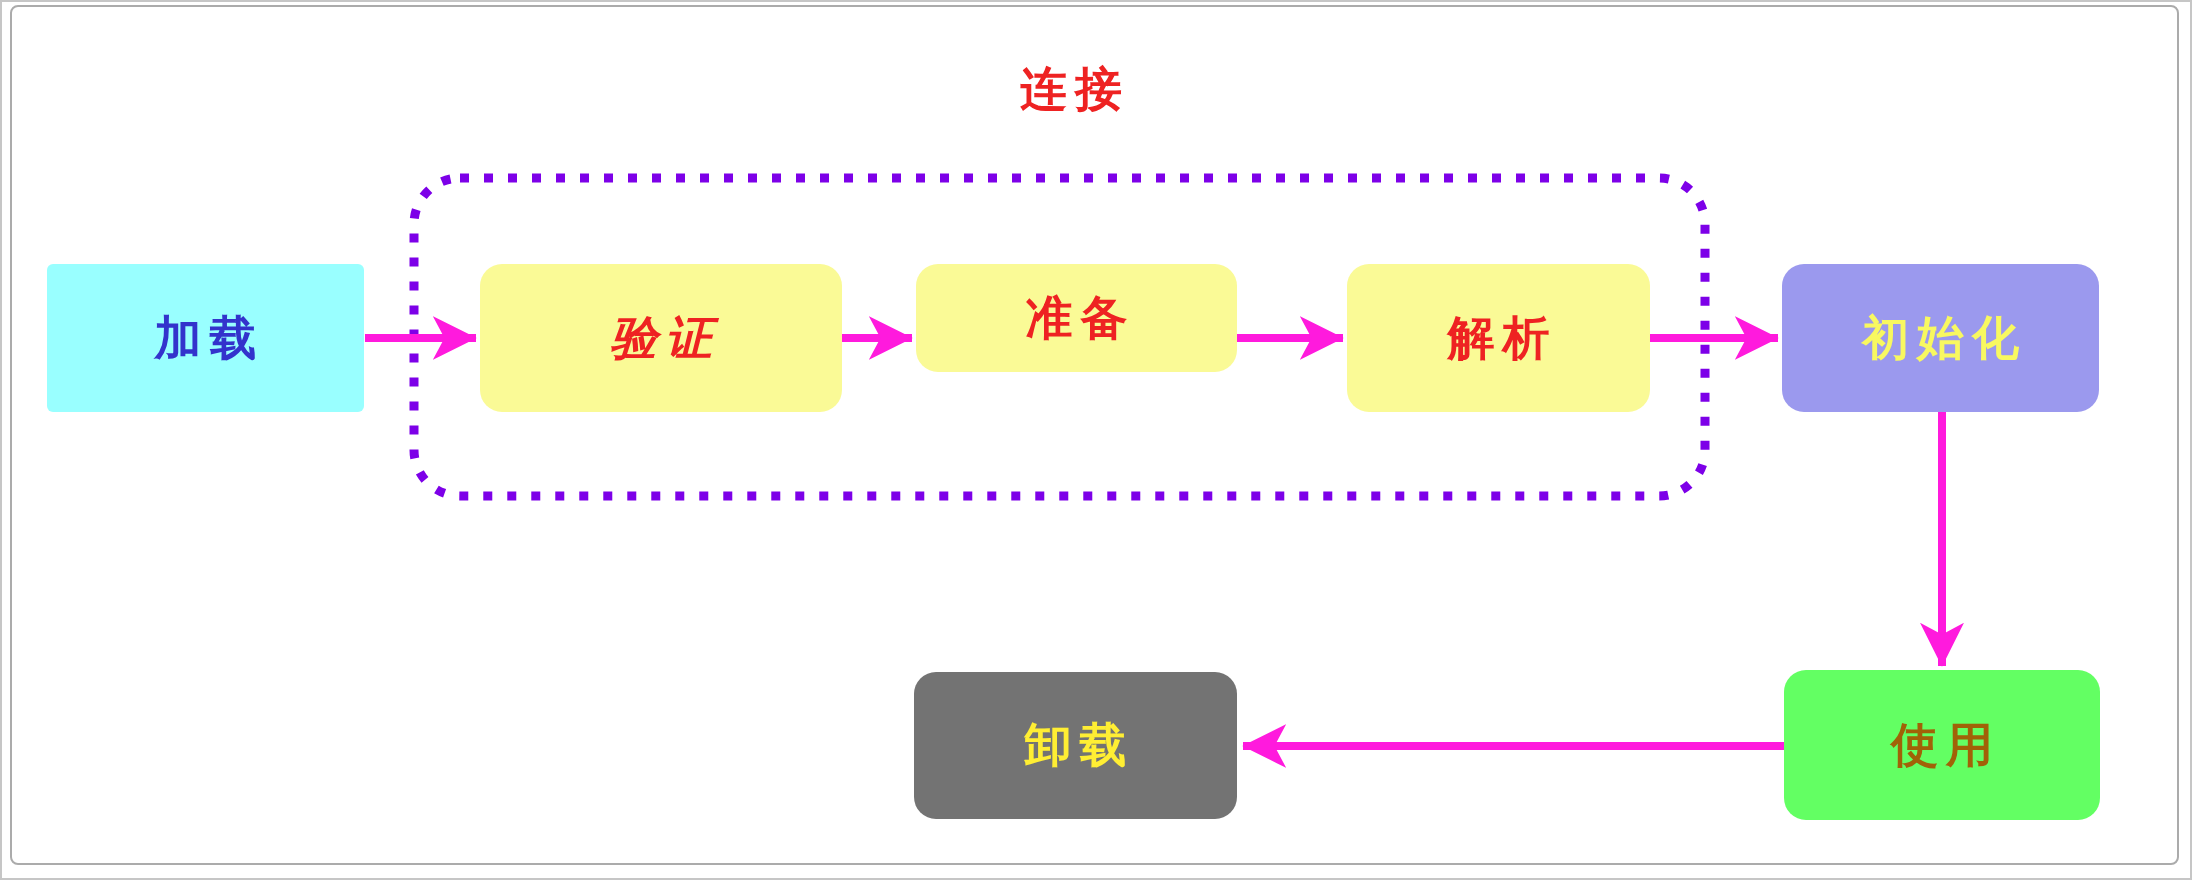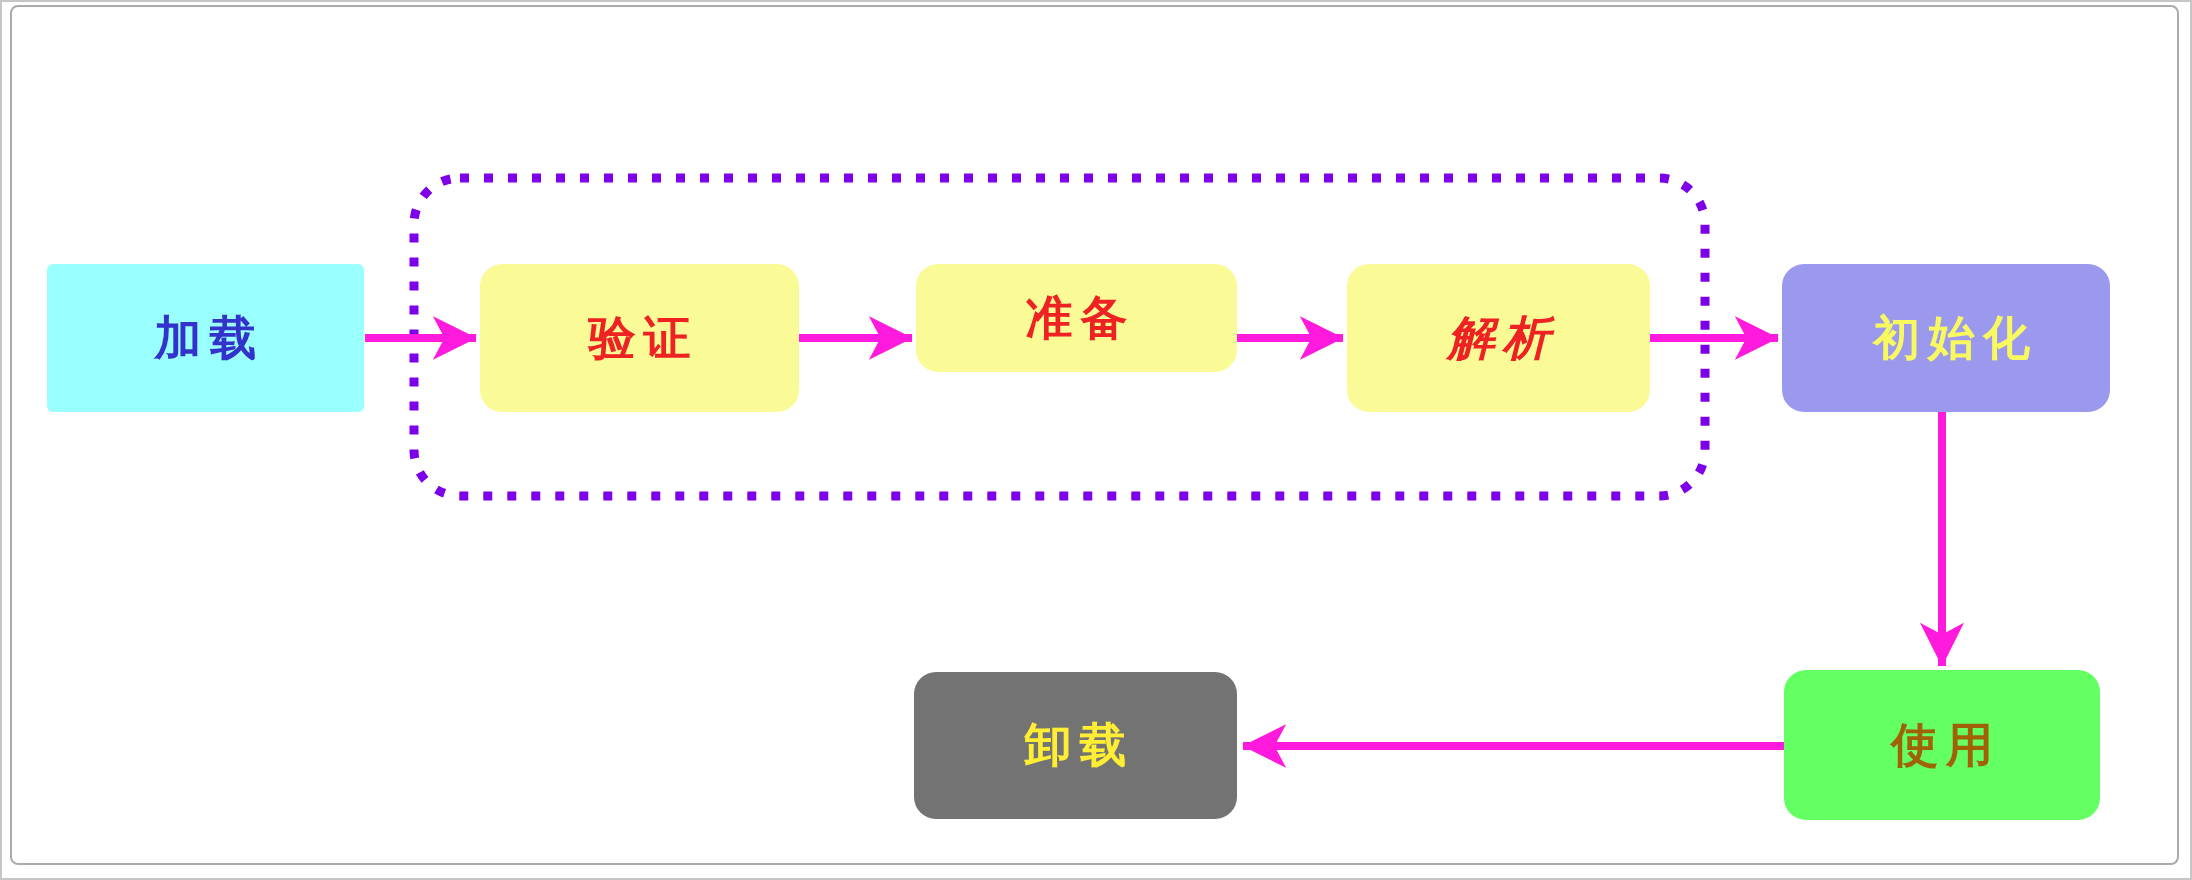--- a/index.html
+++ b/index.html
@@ -20,24 +20,24 @@
     border:2px solid #ababab;border-radius:8px;
   }
   .layer{position:absolute;left:0;top:0;width:2192px;height:880px;pointer-events:none;}
   .node{
     position:absolute;border-radius:22px;
     display:flex;align-items:center;justify-content:center;
     font-weight:bold;font-size:47px;letter-spacing:8px;
     text-indent:8px; 
   }
   .node-load    {left:45px;  top:262px; width:317px; height:148px;border-radius:6px;}
-  .node-verify  {left:478px; top:262px; width:319px; height:148px;}
+  .node-verify  {left:478px; top:262px; width:362px; height:148px;font-style:italic;}
   .node-prepare {left:914px; top:262px; width:321px; height:108px;}
   .node-resolve {left:1345px;top:262px; width:303px; height:148px;}
-  .node-init    {left:1780px;top:262px; width:317px; height:148px;padding-left:11px;}
+  .node-init    {left:1780px;top:262px; width:317px; height:148px;}
   .node-use     {left:1782px;top:668px; width:316px; height:150px;}
   .node-unload  {left:912px; top:670px; width:323px; height:147px;}
   .diagram-title{
     position:absolute;left:953px;top:56px;width:240px;
     text-align:center;font-size:47px;font-weight:bold;letter-spacing:8px;
   }
 </style>
 </head>
 <body>
 
@@ -54,34 +54,35 @@
     <g stroke-width="8" fill="none">
       <line x1="363" y1="336" x2="474" y2="336" marker-end="url(#ah)" stroke="#ff1add"></line>
       <line x1="797" y1="336" x2="910" y2="336" marker-end="url(#ah)" stroke="#ff1add"></line>
       <line x1="1235" y1="336" x2="1341" y2="336" marker-end="url(#ah)" stroke="#ff1add"></line>
       <line x1="1648" y1="336" x2="1776" y2="336" marker-end="url(#ah)" stroke="#ff1add"></line>
       <line x1="1940" y1="410" x2="1940" y2="664" marker-end="url(#ah)" stroke="#ff1add"></line>
       <line x1="1782" y1="744" x2="1241" y2="744" marker-end="url(#ah)" stroke="#ff1add"></line>
     </g>
   </svg>
 
+  <div class="diagram-title" style="color: rgb(238, 34, 34);">连接</div>
 
   <div class="node node-load" style="background-color: rgb(153, 255, 255);">
     <span style="color: rgb(51, 51, 204);">加载</span>
   </div>
 
   <div class="node node-verify" style="background-color: rgb(250, 250, 150);">
     <span style="color: rgb(238, 34, 34);">验证</span>
   </div>
 
   <div class="node node-prepare" style="background-color: rgb(250, 250, 150);">
     <span style="color: rgb(238, 34, 34);">准备</span>
   </div>
 
-  <div class="node node-resolve" style="background-color: rgb(250, 250, 150); font-style: italic;">
+  <div class="node node-resolve" style="background-color: rgb(250, 250, 150);">
     <span style="color: rgb(238, 34, 34);">解析</span>
   </div>
 
   <div class="node node-init" style="background-color: rgb(155, 153, 238);">
     <span style="color: rgb(248, 248, 96);">初始化</span>
   </div>
 
   <div class="node node-use" style="background-color: rgb(99, 255, 99);">
     <span style="color: #a16207;">使用</span>
   </div>

